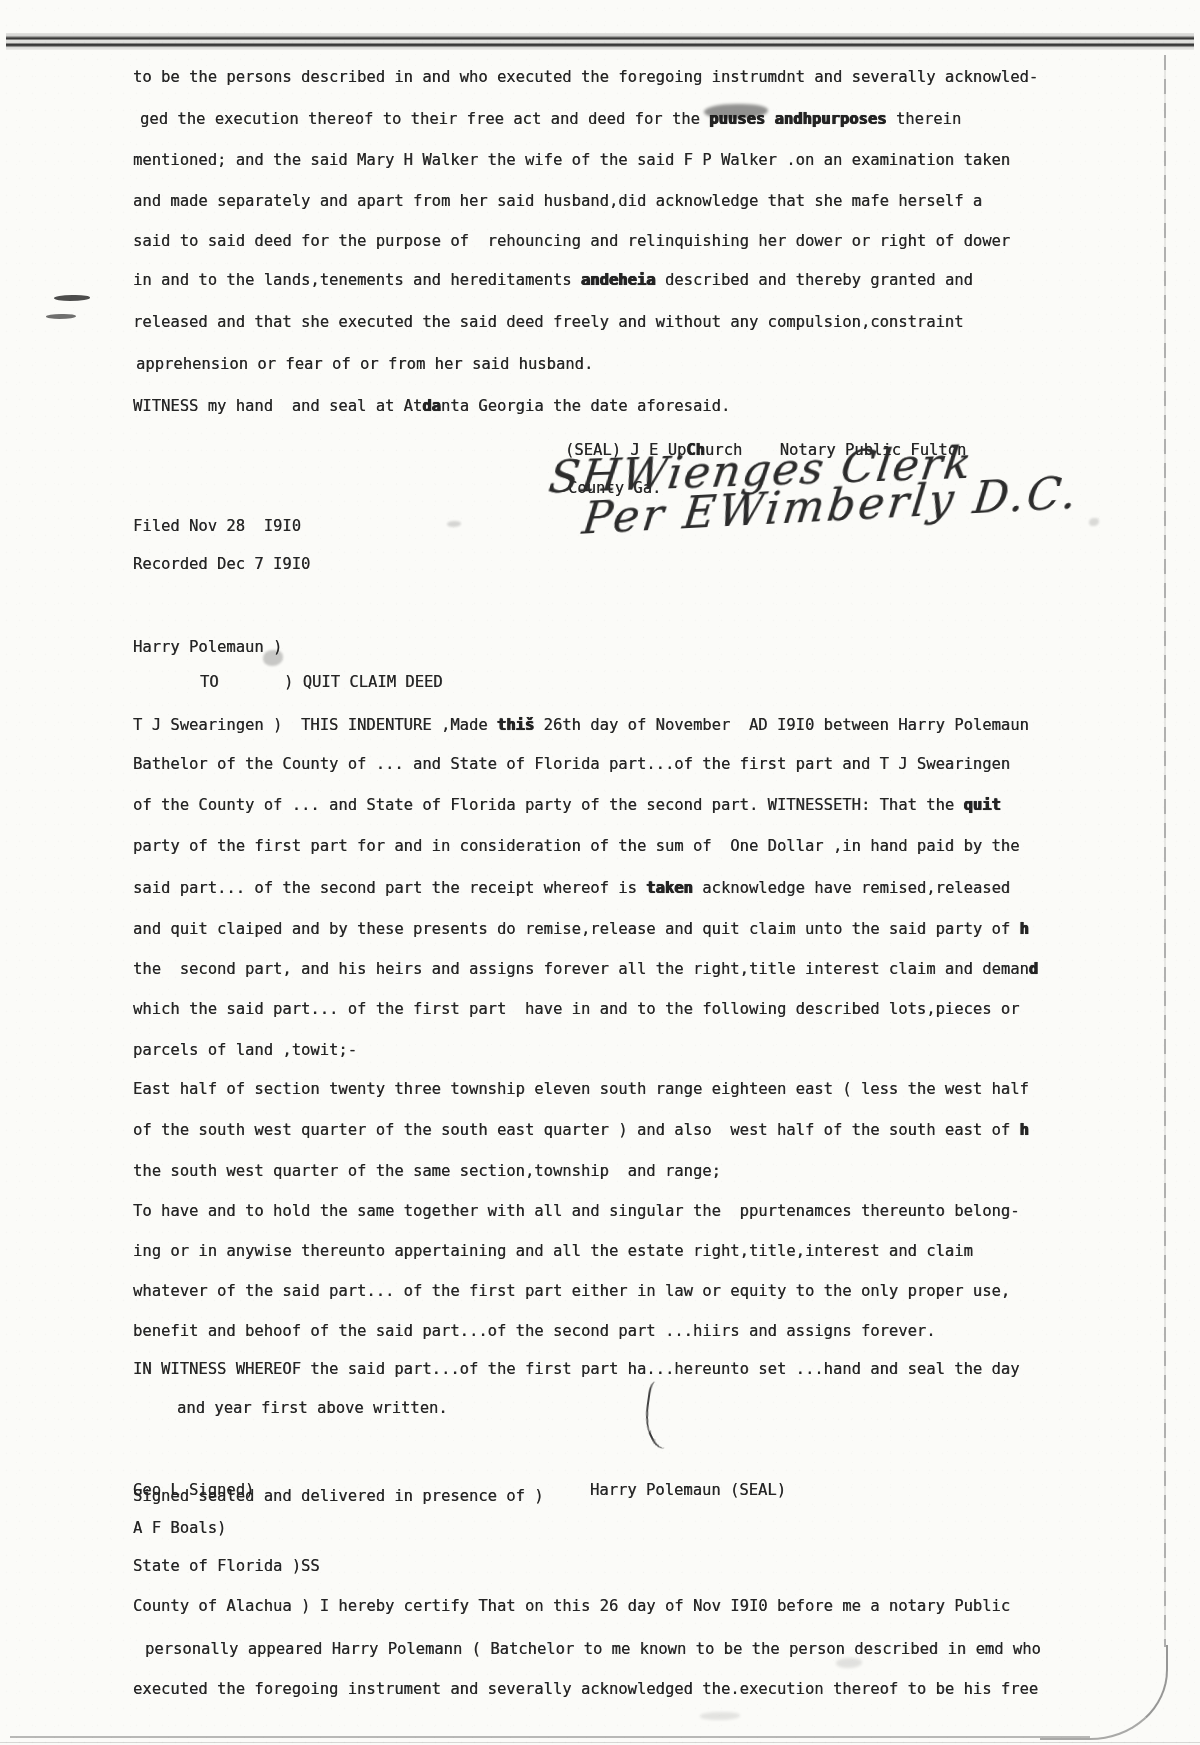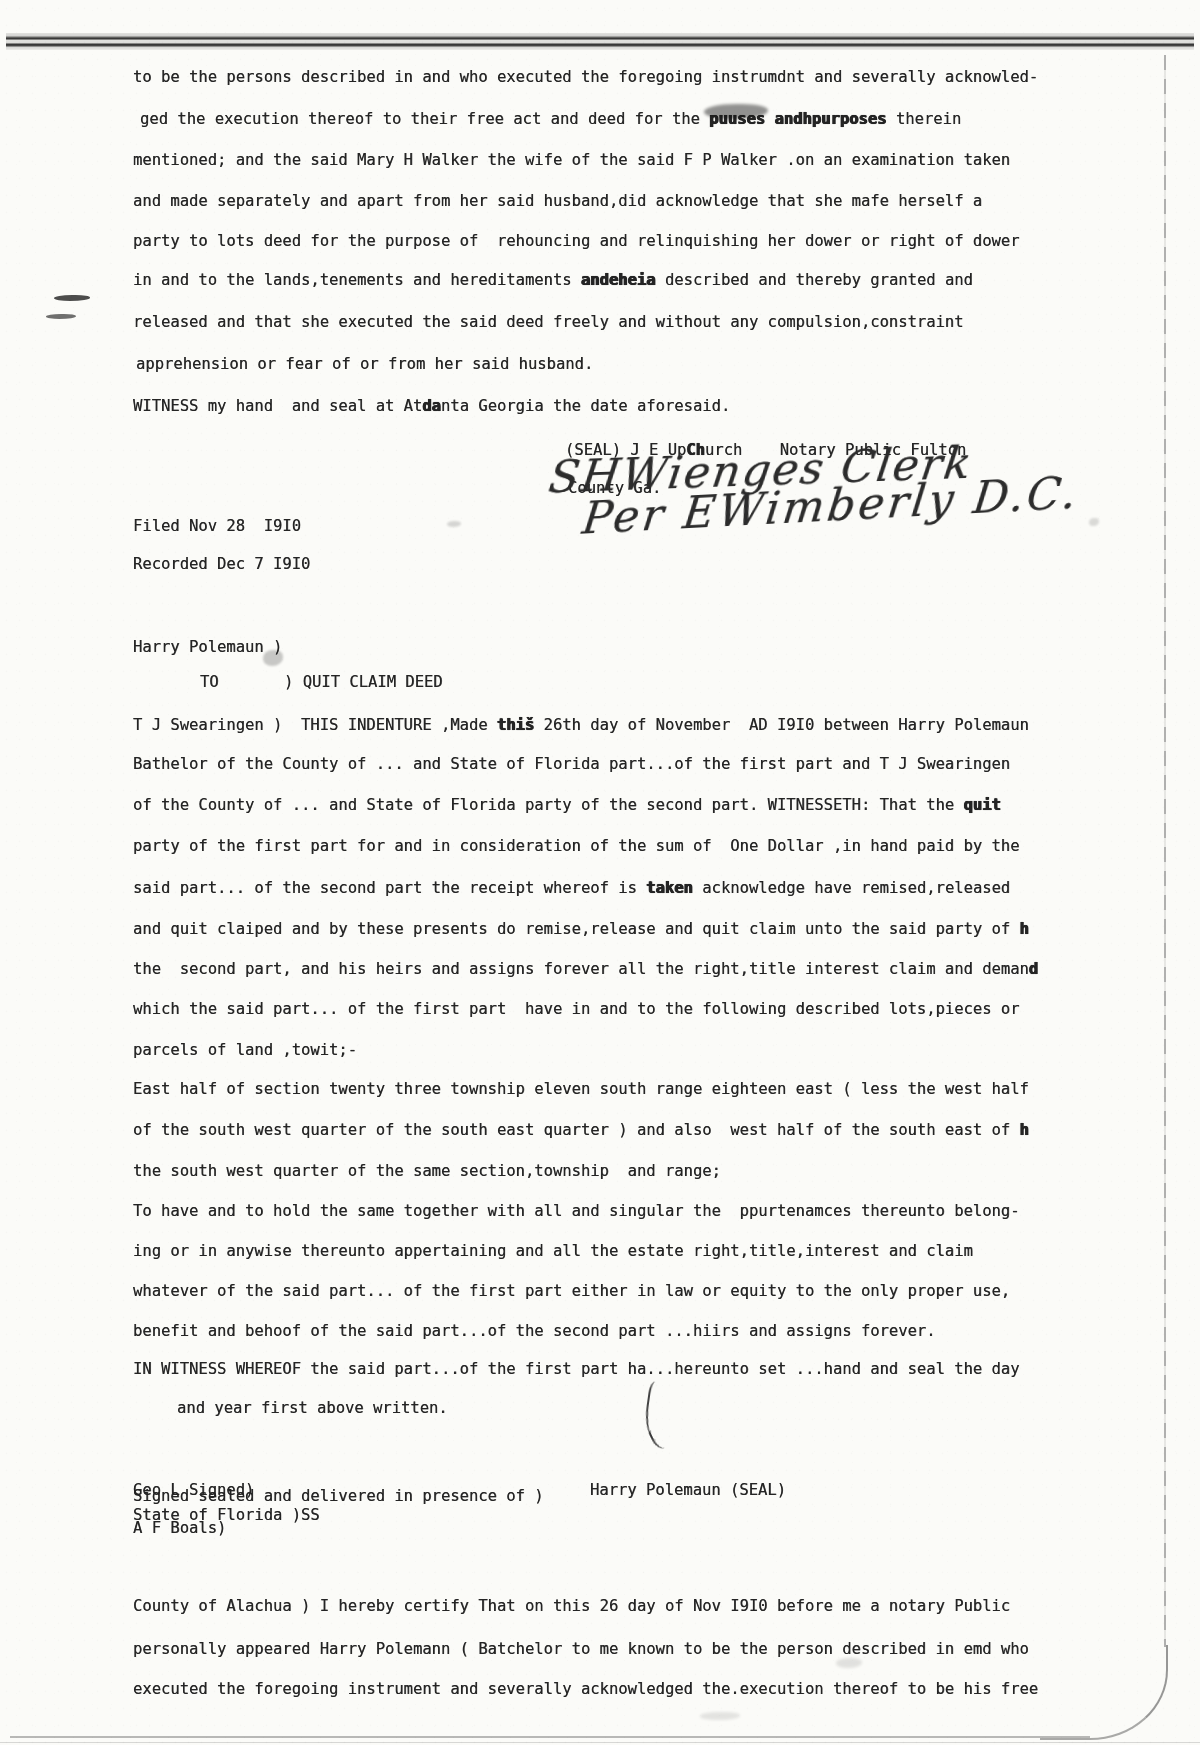--- a/index.html
+++ b/index.html
@@ -101,21 +101,21 @@
   <div class="top-rule"></div>
   <div class="edge-right"></div>
   <div class="corner-br"></div>
   <div class="bottom-rule"></div>
   <div class="bottom-faint"></div>
   <div id="doc-lines">
       <div class="tline" style="left: 133px; top: 68px;"><span>to be the persons described in and who executed the foregoing instrumdnt and severally acknowled-</span></div>
       <div class="tline" style="left: 140px; top: 110px;"><span>ged the execution thereof to their free act and deed for the </span><span class="ob">puuses andhpurposes</span><span> therein</span></div>
       <div class="tline" style="left: 133px; top: 151px;"><span>mentioned; and the said Mary H Walker the wife of the said F P Walker .on an examination taken</span></div>
       <div class="tline" style="left: 133px; top: 192px;"><span>and made separately and apart from her said husband,did acknowledge that she mafe herself a</span></div>
-      <div class="tline" style="left: 133px; top: 232px;"><span>party to lots deed for the purpose of  rehouncing and relinquishing her dower or right of dower</span></div>
+      <div class="tline" style="left: 133px; top: 232px;"><span>said to said deed for the purpose of  rehouncing and relinquishing her dower or right of dower</span></div>
       <div class="tline" style="left: 133px; top: 271px;"><span>in and to the lands,tenements and hereditaments </span><span class="ob">andeheia</span><span> described and thereby granted and</span></div>
       <div class="tline" style="left: 133px; top: 313px;"><span>released and that she executed the said deed freely and without any compulsion,constraint</span></div>
       <div class="tline" style="left: 136px; top: 355px;"><span>apprehension or fear of or from her said husband.</span></div>
       <div class="tline" style="left: 133px; top: 397px;"><span>WITNESS my hand  and seal at At</span><span class="ob">da</span><span>nta Georgia the date aforesaid.</span></div>
       <div class="tline" style="left: 565px; top: 441px;"><span>(SEAL) J E Up</span><span class="ob">Ch</span><span>urch    Notary Public Fulton</span></div>
       <div class="tline" style="left: 568px; top: 479px;"><span>County Ga.</span></div>
       <div class="tline" style="left: 133px; top: 517px;"><span>Filed Nov 28  I9I0</span></div>
       <div class="tline" style="left: 133px; top: 555px;"><span>Recorded Dec 7 I9I0</span></div>
       <div class="tline" style="left: 133px; top: 638px;"><span>Harry Polemaun )</span></div>
       <div class="tline" style="left: 200px; top: 673px;"><span>TO       ) QUIT CLAIM DEED</span></div>
@@ -134,23 +134,23 @@
       <div class="tline" style="left: 133px; top: 1202px;"><span>To have and to hold the same together with all and singular the  ppurtenamces thereunto belong-</span></div>
       <div class="tline" style="left: 133px; top: 1242px;"><span>ing or in anywise thereunto appertaining and all the estate right,title,interest and claim</span></div>
       <div class="tline" style="left: 133px; top: 1282px;"><span>whatever of the said part... of the first part either in law or equity to the only proper use,</span></div>
       <div class="tline" style="left: 133px; top: 1322px;"><span>benefit and behoof of the said part...of the second part ...hiirs and assigns forever.</span></div>
       <div class="tline" style="left: 133px; top: 1360px;"><span>IN WITNESS WHEREOF the said part...of the first part ha...hereunto set ...hand and seal the day</span></div>
       <div class="tline" style="left: 133px; top: 1399px; margin-left: 44px;"><span>and year first above written.</span></div>
       <div class="tline" style="left: 133px; top: 1443px; margin-top: 44px;"><span>Signed sealed and delivered in presence of )</span></div>
       <div class="tline" style="left: 133px; top: 1481px;"><span>Geo L Signed)</span></div>
       <div class="tline" style="left: 590px; top: 1481px;"><span>Harry Polemaun (SEAL)</span></div>
       <div class="tline" style="left: 133px; top: 1519px;"><span>A F Boals)</span></div>
-      <div class="tline" style="left: 133px; top: 1506px;"><span>State of Florida )SS</span></div>
+      <div class="tline" style="left: 133px; top: 1557px;"><span>State of Florida )SS</span></div>
       <div class="tline" style="left: 133px; top: 1597px;"><span>County of Alachua ) I hereby certify That on this 26 day of Nov I9I0 before me a notary Public</span></div>
-      <div class="tline" style="left: 133px; top: 1640px; text-align: center;"><span>personally appeared Harry Polemann ( Batchelor to me known to be the person described in emd who</span></div>
+      <div class="tline" style="left: 145px; top: 1640px; text-align: center;"><span>personally appeared Harry Polemann ( Batchelor to me known to be the person described in emd who</span></div>
       <div class="tline" style="left: 133px; top: 1680px;"><span>executed the foregoing instrument and severally acknowledged the.execution thereof to be his free</span></div>
     </div>
   <div id="doc-sigs">
       <div class="script-sig" style="left: 553px; top: 451px; font-size: 44px; letter-spacing: 2px; transform: rotate(-2deg) skewX(-10deg);">SHWienges Clerk</div>
       <div class="script-sig" style="left: 586px; top: 492px; font-size: 44px; letter-spacing: 3px; transform: rotate(-3deg) skewX(-10deg);">Per EWimberly D.C.</div>
     </div>
   <div id="doc-marks">
       <div class="blot" style="left: 704px; top: 104px; width: 64px; height: 15px; opacity: 0.45; filter: blur(1.6px);"></div>
       <div class="blot" style="left: 54px; top: 295px; width: 36px; height: 6px; opacity: 0.75; filter: blur(0.6px);"></div>
       <div class="blot" style="left: 46px; top: 314px; width: 30px; height: 5px; opacity: 0.6; filter: blur(0.6px);"></div>

